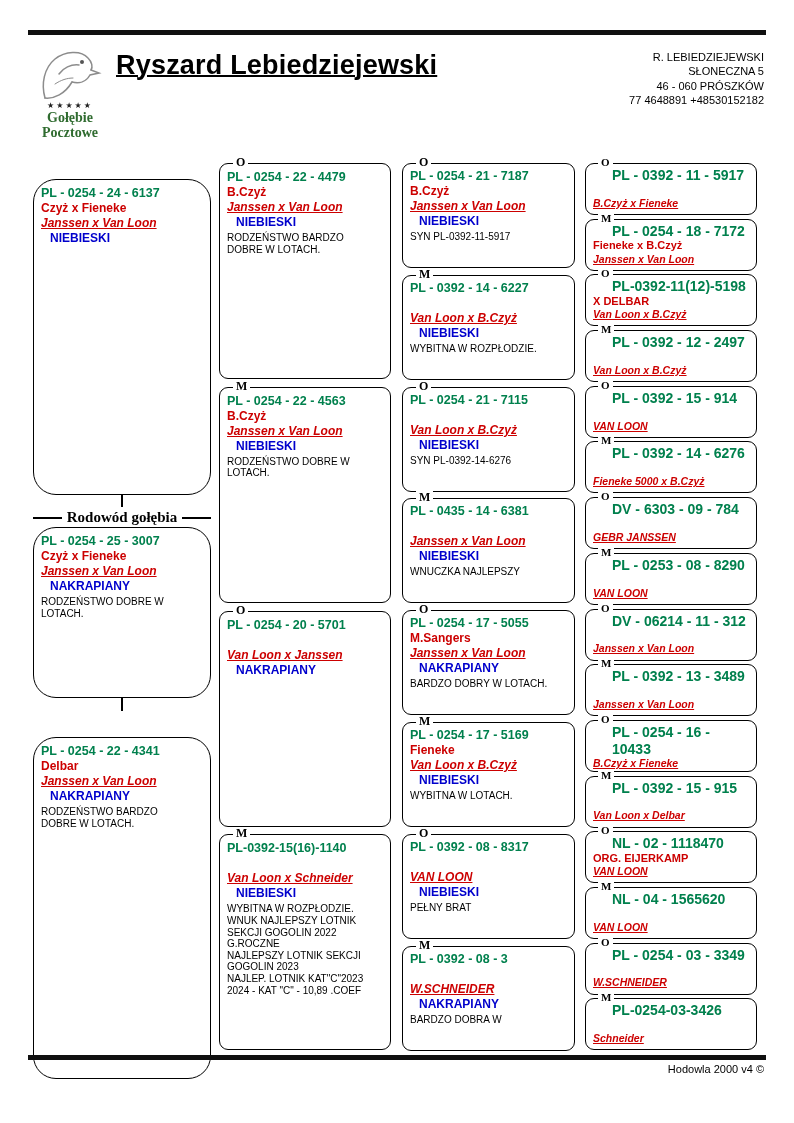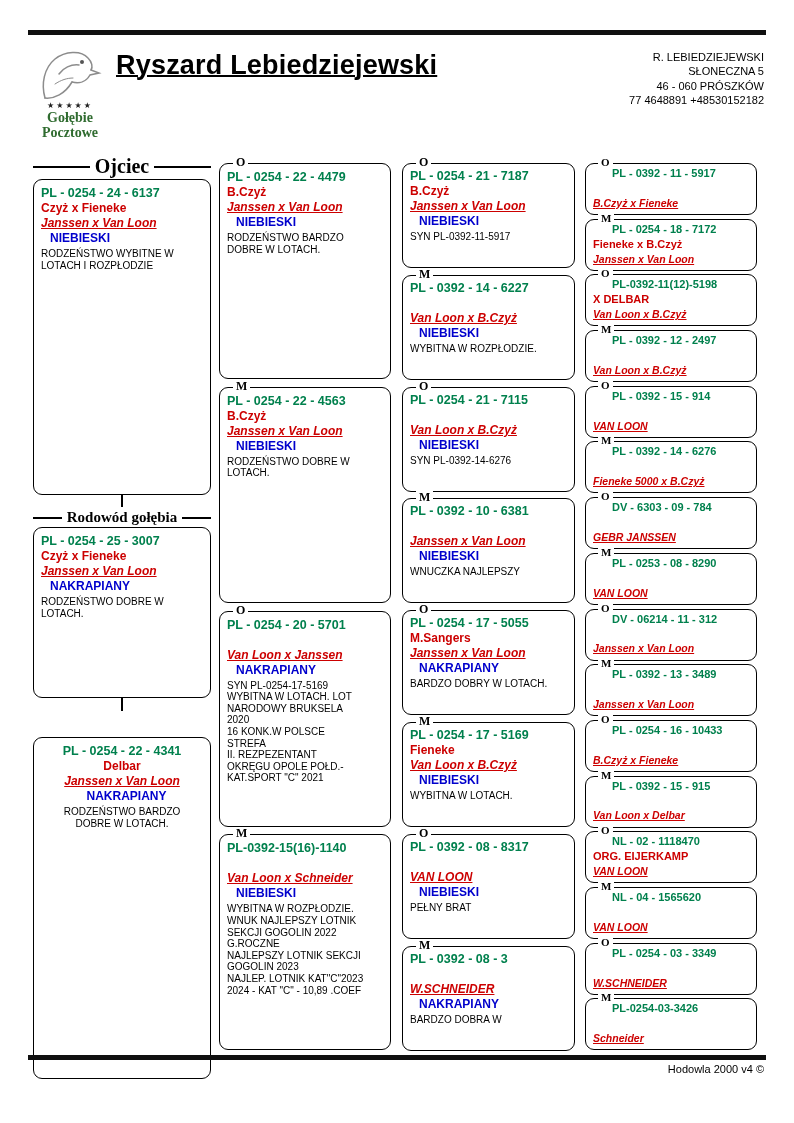--- a/index.html
+++ b/index.html
@@ -29,39 +29,39 @@
   .pcolor  { color:#0000cc; font-weight:bold; font-size:12px; line-height:1.25;padding-left:9px; }
   .desc    { font-size:10px; line-height:1.16; margin-top:2px; white-space:pre-line; }
 
   .col { position:absolute; display:flex; flex-direction:column; }
   .col2 { left:219px; top:163px; width:172px; gap:7.8px; }
   .col2 .pbox { height:216px; padding:6px 7px; }
   .col3 { left:402px; top:163px; width:173px; gap:6.8px; }
   .col3 .pbox { height:105px; padding:5px 7px; }
   .col4 { left:585px; top:163px; width:172px; gap:3.7px; }
   .col4 .pbox { height:52px; padding:3px 7px 4px; display:flex; flex-direction:column; justify-content:space-between; }
-  .col4 .ring { font-size:11px;padding-left:19px; }
+  .col4 .ring { font-size:14px;padding-left:19px; }
   .col4 .pname { font-size:11px; min-height:0; }
   .col4 .lineage { font-size:10.5px; }
   .col4 .sex { top:-7px; left:12px; font-size:11px; }
 
   
   .col1 { left:33px; top:155px; width:178px; height:897px; display:block; }
   .g1head { position:absolute; left:0; width:100%; display:flex; align-items:center; gap:5px;
             font-family:"Liberation Serif", serif; font-weight:bold; }
   .g1head .hl { flex:1; height:2px; background:#000; }
   .g1head.big { font-size:20px; }
   .g1head.small { font-size:15px; }
-  .b1 { position:absolute; left:0; width:100%; padding:6px 7px; }
+  .b1 { position:absolute; left:0; width:100%; padding:6px 7px;border-radius:23px; }
   .conn { position:absolute; left:88px; width:2px; background:#000; }
   .h-oj { top:0; }            .b-oj { top:24px;  height:316px; }
   .conn1 { top:340px; height:12px; }
   .h-ro { top:354px; }        .b-ro { top:372px; height:171px; }
   .conn2 { top:543px; height:13px; }
-  .h-ma { top:558px; }        .b-ma { top:582px; height:342px;text-align:center; }
+  .h-ma { top:558px; }        .b-ma { top:582px; height:342px; }
 </style>
 </head>
 <body>
 
 <div>
 
   <div class="bar top"></div>
 
   <div class="logo">
     <svg width="66" height="56" viewBox="0 0 66 56">
@@ -82,32 +82,25 @@
   <h1 class="title">Ryszard Lebiedziejewski</h1>
 
   <div class="address">
     <div>R. LEBIEDZIEJEWSKI</div>
     <div>SŁONECZNA 5</div>
     <div>46 - 060 PRÓSZKÓW</div>
     <div>77 4648891 +48530152182</div>
   </div>
 
   <section class="col col1">
-    <div class="g1head big h-oj">
-      <span class="hl"></span>
-      <span>Ojciec</span>
-      <span class="hl"></span>
-    </div>
     <div class="pbox b1 b-oj">
       <div class="ring">PL - 0254 - 24 - 6137</div>
       <div class="pname">Czyż x Fieneke</div>
       <div class="lineage">Janssen x Van Loon</div>
       <div class="pcolor">NIEBIESKI</div>
-      <div class="desc">RODZEŃSTWO WYBITNE W
-LOTACH I ROZPŁODZIE</div>
     </div>
 
     <div class="conn conn1"></div>
 
     <div class="g1head small h-ro">
       <span class="hl"></span>
       <span>Rodowód gołębia</span>
       <span class="hl"></span>
     </div>
     <div class="pbox b1 b-ro">
@@ -149,29 +142,20 @@
       <div class="pcolor">NIEBIESKI</div>
       <div class="desc">RODZEŃSTWO DOBRE W
 LOTACH.</div>
     </div>
     <div class="pbox">
       <div class="sex">O</div>
       <div class="ring">PL - 0254 - 20 - 5701</div>
       <div class="pname"></div>
       <div class="lineage">Van Loon x Janssen</div>
       <div class="pcolor">NAKRAPIANY</div>
-      <div class="desc">SYN PL-0254-17-5169
-WYBITNA W LOTACH. LOT
-NARODOWY BRUKSELA
-2020
-16 KONK.W POLSCE
-STREFA
-II. REZPEZENTANT
- OKRĘGU OPOLE POŁD.-
-KAT.SPORT "C" 2021</div>
     </div>
     <div class="pbox">
       <div class="sex">M</div>
       <div class="ring">PL-0392-15(16)-1140</div>
       <div class="pname"></div>
       <div class="lineage">Van Loon x Schneider</div>
       <div class="pcolor">NIEBIESKI</div>
       <div class="desc">WYBITNA W ROZPŁODZIE.
 WNUK NAJLEPSZY LOTNIK
 SEKCJI GOGOLIN 2022
@@ -203,21 +187,21 @@
     <div class="pbox">
       <div class="sex">O</div>
       <div class="ring">PL - 0254 - 21 - 7115</div>
       <div class="pname"></div>
       <div class="lineage">Van Loon x B.Czyż</div>
       <div class="pcolor">NIEBIESKI</div>
       <div class="desc">SYN PL-0392-14-6276</div>
     </div>
     <div class="pbox">
       <div class="sex">M</div>
-      <div class="ring">PL - 0392 - 10 - 6381</div>
+      <div class="ring">PL - 0435 - 14 - 6381</div>
       <div class="pname"></div>
       <div class="lineage">Janssen x Van Loon</div>
       <div class="pcolor">NIEBIESKI</div>
       <div class="desc">WNUCZKA NAJLEPSZY</div>
     </div>
     <div class="pbox">
       <div class="sex">O</div>
       <div class="ring">PL - 0254 - 17 - 5055</div>
       <div class="pname">M.Sangers</div>
       <div class="lineage">Janssen x Van Loon</div>

